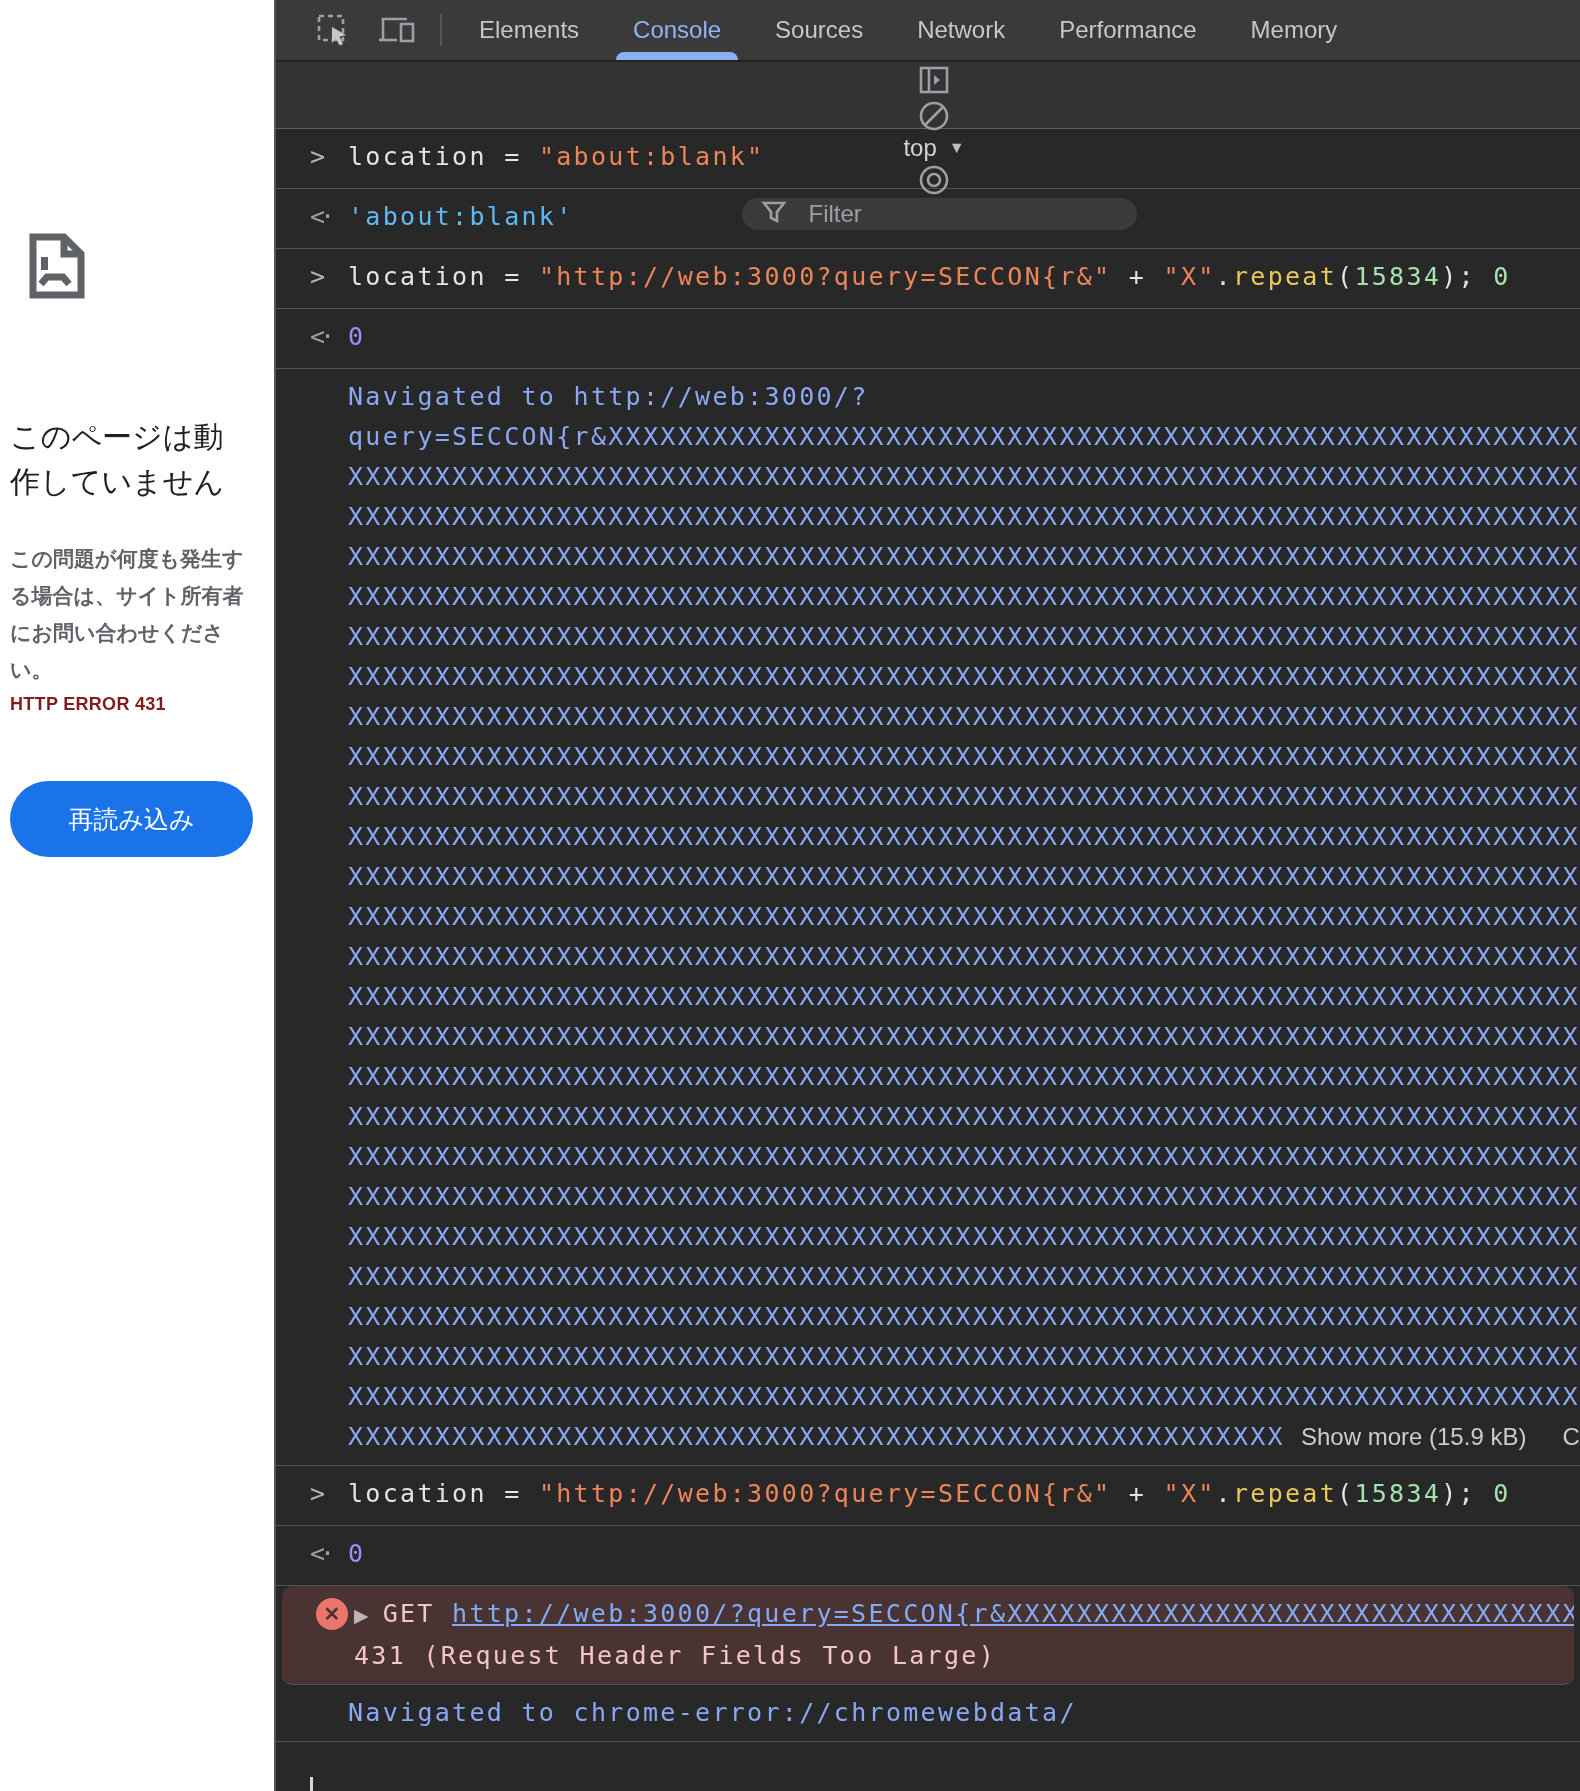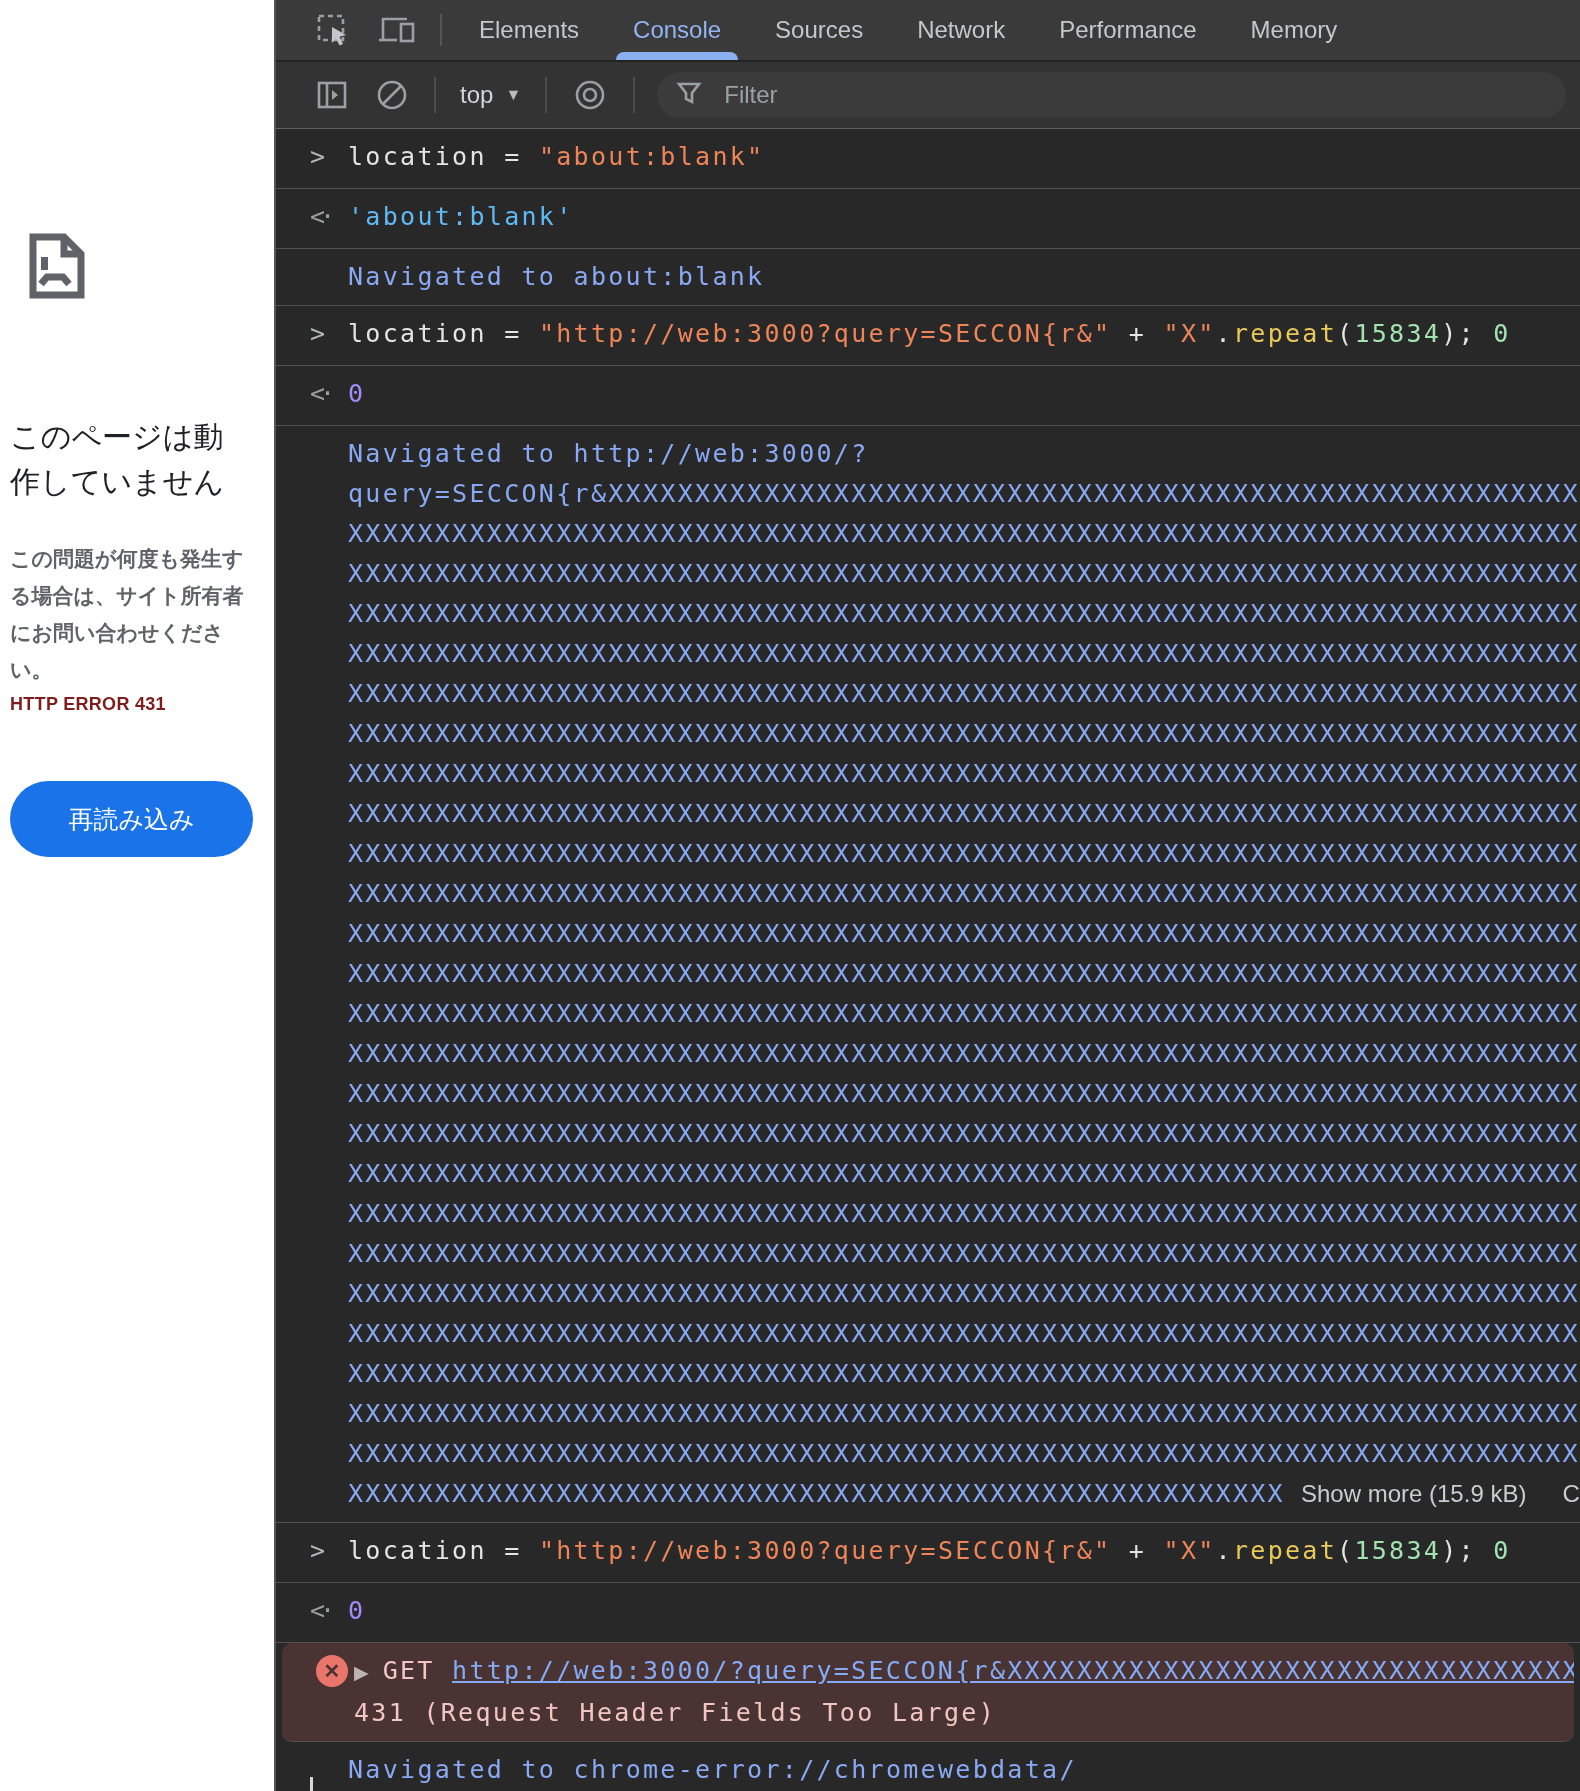--- a/index.html
+++ b/index.html
@@ -28,21 +28,21 @@
 .tb-icon { display:flex; align-items:center; padding:0 13px; cursor:pointer; }
 .tabbar-sep { width:2px; background:#555; margin:14px 10px; }
 .tab { position:relative; display:flex; align-items:center; padding:0 27px;
   font-size:24px; color:#c4c7cb; cursor:pointer; white-space:nowrap; }
 .tab.active { color:#93b4f2; }
 .tab.active::after { content:""; position:absolute; left:10px; right:10px; bottom:0;
   height:8px; background:#8ab0f0; border-radius:8px 8px 0 0; }
 
 
 .toolbar { height:67px; background:#333333; border-bottom:1px solid #5f5f5f;
-  display:flex; align-items:center; padding:0 14px 0 26px; }
+  display:flex; align-items:center; padding:0 14px 0 26px;flex-direction:column; }
 .toolbar .tb-icon { padding:0 12px; }
 .toolbar-sep { width:2px; height:36px; background:#4d4d4d; margin:0 12px; }
 .ctx-select { display:flex; align-items:center; gap:12px; color:#d2d4d7;
   font-size:24px; padding:0 12px; cursor:pointer; }
 .ctx-caret { font-size:16px; color:#b9bcc0; }
 .filter-pill { flex:1; height:46px; margin-left:10px; background:#3b3b3b;
   border-radius:23px; display:flex; align-items:center; padding:0 18px; }
 .filter-pill input { flex:1; background:transparent; border:none; outline:none;
   color:#e0e0e0; font-size:24px; font-family:"Liberation Sans",sans-serif; margin-left:21px; }
 .filter-pill input::placeholder { color:#9aa0a6; }
@@ -174,26 +174,20 @@
           <div class="cline mono"><span class="tok-plain">location = </span><span class="tok-string">"about:blank"</span></div>
         </div>
       </div>
       <div class="crow">
         <span class="gut"><span class="res-arrow">&lt;·</span></span>
         <div class="msg">
           <div class="cline mono"><span class="res-string">'about:blank'</span></div>
         </div>
       </div>
       <div class="crow">
-        <span class="gut"></span>
-        <div class="msg">
-          <div class="cline mono"><span class="info">Navigated to about:blank</span></div>
-        </div>
-      </div>
-      <div class="crow">
         <span class="gut"><span class="chev">&gt;</span></span>
         <div class="msg">
           <div class="cline mono"><span class="tok-plain">location = </span><span class="tok-string">"http://web:3000?query=SECCON{r&amp;"</span><span class="tok-plain"> + </span><span class="tok-string">"X"</span><span class="tok-plain">.</span><span class="tok-func">repeat</span><span class="tok-plain">(</span><span class="tok-num">15834</span><span class="tok-plain">); </span><span class="tok-num">0</span></div>
         </div>
       </div>
       <div class="crow">
         <span class="gut"><span class="res-arrow">&lt;·</span></span>
         <div class="msg">
           <div class="cline mono"><span class="res-num">0</span></div>
         </div>

